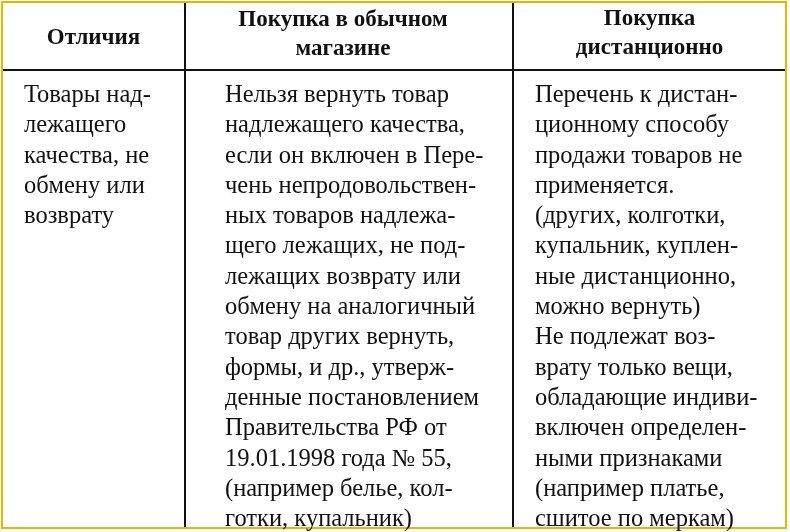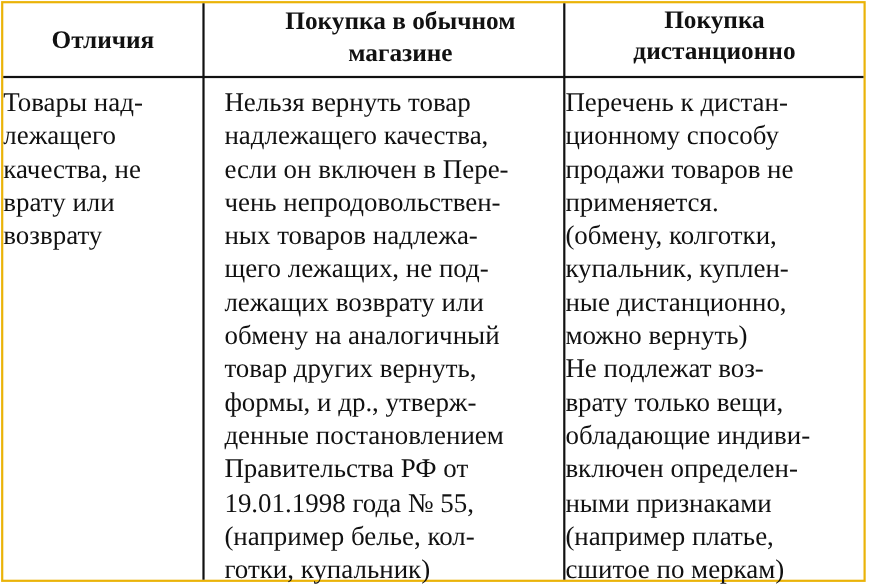--- a/index.html
+++ b/index.html
@@ -14,50 +14,50 @@
     }
     .col-line { position: absolute; top: 0; bottom: 0; width: 2px; background: #111; }
     .row-line { position: absolute; left: 0; right: 0; height: 2px; background: #111; }
     .cell { position: absolute; box-sizing: border-box; }
     .hdr {
       font-weight: bold; font-size: 23px; line-height: 29px;
       text-align: center; display: flex; align-items: center; justify-content: center;
       flex-direction: column;
     }
     .body-text {
-      font-size: 24.5px; line-height: 30.3px; padding: 8px 0 0 0;
+      font-size: 24.5px; line-height: 30.3px; padding: 8px 0 0 21px;
       white-space: nowrap;
     }
     .body-text div { height: 30.3px; }
   </style>
 </head>
 <body>
 
 <div class="tbl">
   <div class="col-line" style="left:181px"></div>
   <div class="col-line" style="left:509px"></div>
   <div class="row-line" style="top:66px"></div>
 
   <div class="cell hdr" style="left:0;top:0;width:181px;height:66px">
     <span>Отличия</span>
   </div>
-  <div class="cell hdr" style="left:198px;top:0;width:326px;height:60px">
+  <div class="cell hdr" style="left:177px;top:0;width:326px;height:60px">
     <span>Покупка в обычном</span>
     <span>магазине</span>
   </div>
   <div class="cell hdr" style="left:511px;top:0;width:271px;height:58px">
     <span>Покупка</span>
     <span>дистанционно</span>
   </div>
 
   <div class="cell body-text" style="left:0;top:68px;width:181px">
     <div>Товары над-</div>
     <div>лежащего</div>
     <div>качества, не</div>
-    <div>врату или</div>
+    <div>обмену или</div>
     <div>возврату</div>
   </div>
 
   <div class="cell body-text" style="left:201px;top:68px;width:326px">
     <div>Нельзя вернуть товар</div>
     <div>надлежащего качества,</div>
     <div>если он включен в Пере-</div>
     <div>чень непродовольствен-</div>
     <div>ных товаров надлежа-</div>
     <div>щего лежащих, не под-</div>
@@ -70,21 +70,21 @@
     <div>19.01.1998 года № 55,</div>
     <div>(например белье, кол-</div>
     <div>готки, купальник)</div>
   </div>
 
   <div class="cell body-text" style="left:511px;top:68px;width:242px">
     <div>Перечень к дистан-</div>
     <div>ционному способу</div>
     <div>продажи товаров не</div>
     <div>применяется.</div>
-    <div>(обмену, колготки,</div>
+    <div>(других, колготки,</div>
     <div>купальник, куплен-</div>
     <div>ные дистанционно,</div>
     <div>можно вернуть)</div>
     <div>Не подлежат воз-</div>
     <div>врату только вещи,</div>
     <div>обладающие индиви-</div>
     <div>включен определен-</div>
     <div>ными признаками</div>
     <div>(например платье,</div>
     <div>сшитое по меркам)</div>

